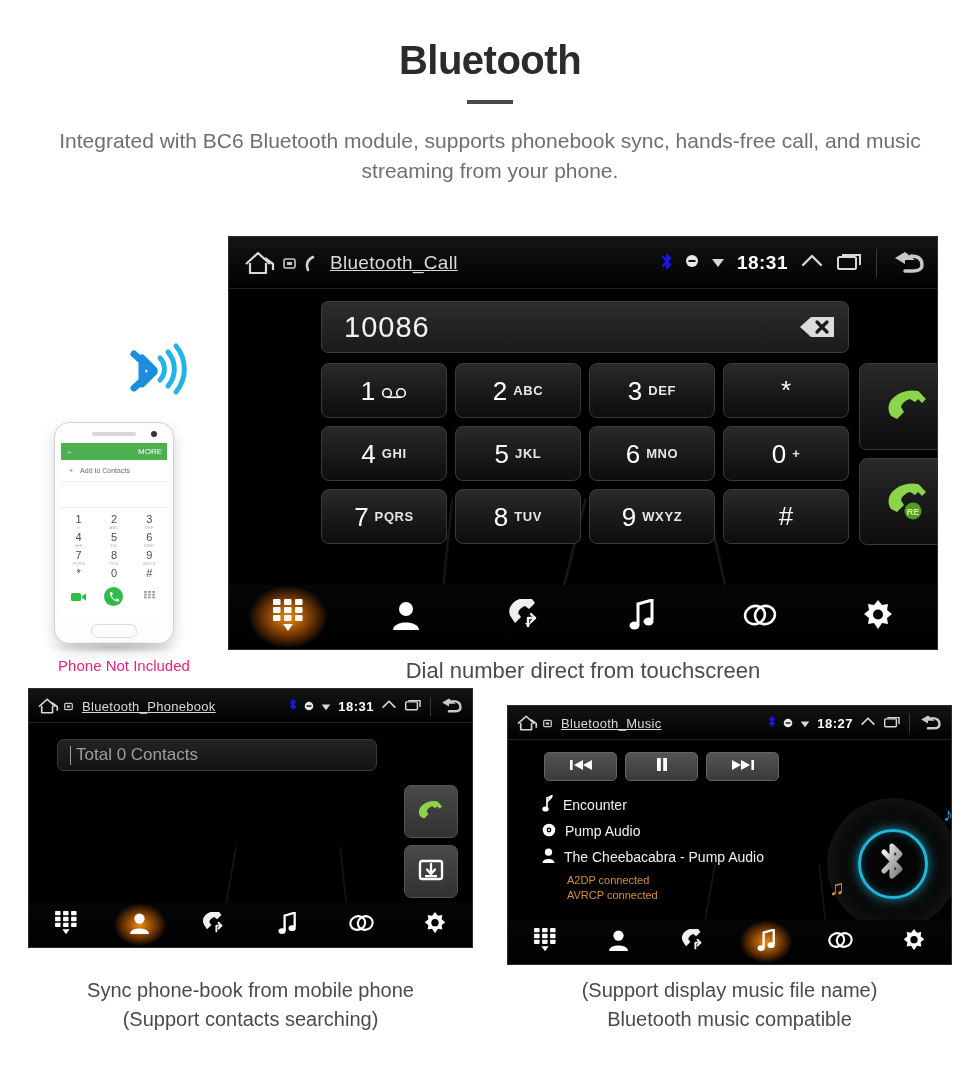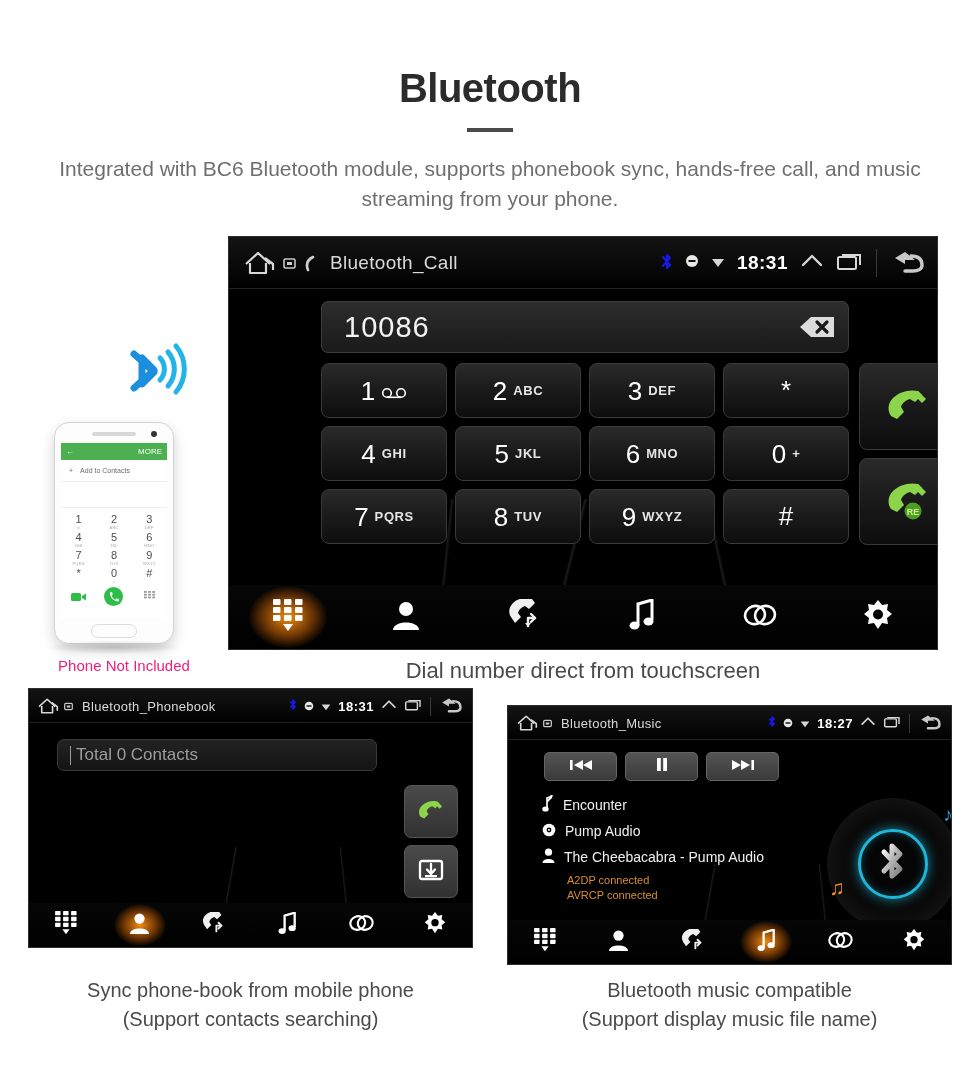--- a/index.html
+++ b/index.html
@@ -8,21 +8,21 @@
     background: #ffffff;
     font-family: "Liberation Sans", sans-serif;
     overflow: hidden;
     position: relative;
   }
 
   
   .header { padding-top: 40px; text-align: center; }
   .page-title {
     font-size: 40px; font-weight: bold; color: #2b2b2b;
-    letter-spacing: -0.5px; line-height: 1; margin-top: 28px;
+    letter-spacing: -0.5px; line-height: 1;
   }
   .title-rule {
     width: 46px; height: 4px; background: #4a4a4a;
     margin: 20px auto 0;
   }
   .subtitle {
     margin: 22px auto 0; width: 900px;
     font-size: 21px; color: #6f6f6f; line-height: 1.45;
   }
   .spec-line {
@@ -44,21 +44,21 @@
   .statusbar {
     height: 52px; display: flex; align-items: center;
     background: linear-gradient(#141414, #000);
     padding: 0 6px 0 14px; position: relative;
   }
   .statusbar::after {
     content: ""; position: absolute; left: 0; right: 0; bottom: 0;
     height: 1px; background: #222;
   }
   .sb-title {
-    color: #d9d9d9; font-size: 19px; margin-left: 14px; letter-spacing: .3px;
+    color: #d9d9d9; font-size: 19px; margin-left: 14px; letter-spacing: .3px; text-decoration: underline;
   }
   .sb-right {
     margin-left: auto; display: flex; align-items: center; gap: 12px;
     padding-right: 4px;
   }
   .sb-time { color: #fff; font-size: 19px; font-weight: bold; letter-spacing: .5px; }
   .sb-div { width: 1px; height: 28px; background: #3a3a3a; }
   .icon-white svg { display: block; }
 
   
@@ -980,15 +980,15 @@
               <path d="M15 1 L19 6 L25 5 L24 11 L29 15 L24 19 L25 25 L19 24 L15 30 L11 24 L5 25 L6 19 L1 15 L6 11 L5 5 L11 6 Z" fill="#fff"></path>
               <circle cx="15" cy="15.5" r="5" fill="#000"></circle>
             </svg>
         </span>
       </div>
     </div>
   </div>
 </div>
 
 <div class="cap-sub" style="left:507px; top:976px;">
+  <div>(Support display music file name)</div>
   <div>Bluetooth music compatible</div>
-  <div>(Support display music file name)</div>
 </div>
 
 </body></html>

